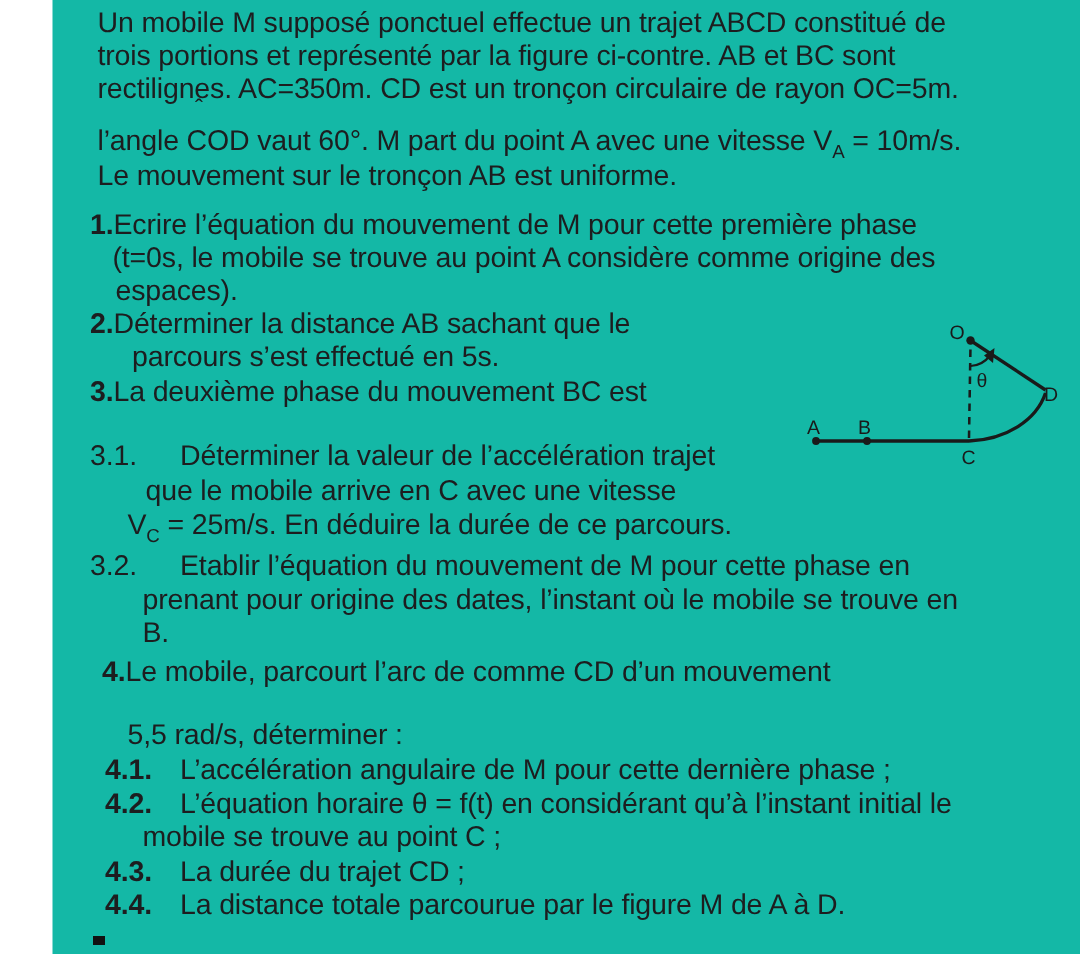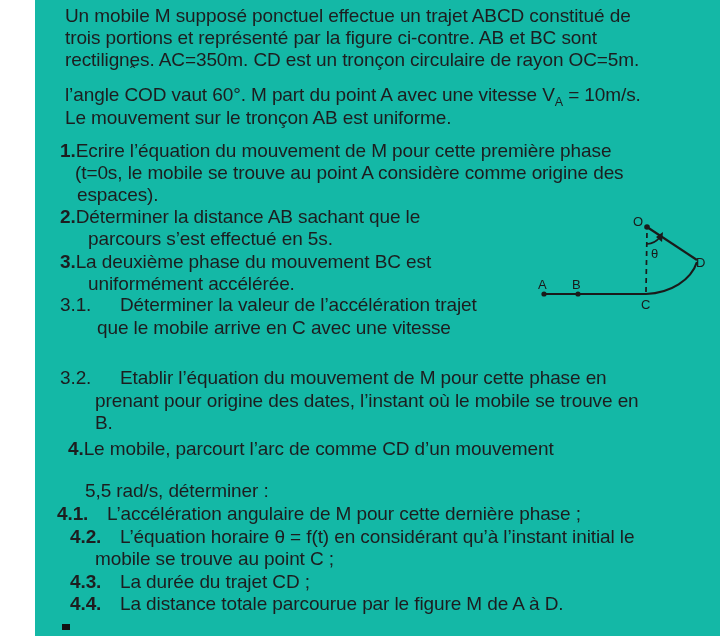--- a/index.html
+++ b/index.html
@@ -83,33 +83,33 @@
   <div class="ln" style="left:30px; top:107px">Le mouvement sur le tronçon AB est uniforme.</div>
 
   <div class="ln" style="left:25px; top:140px"><span class="num">1.</span><span>Ecrire l’équation du mouvement de M pour cette première phase</span></div>
   <div class="ln" style="left:40px; top:162px">(t=0s, le mobile se trouve au point A considère comme origine des</div>
   <div class="ln" style="left:42px; top:184px">espaces).</div>
 
   <div class="ln" style="left:25px; top:206px"><span class="num">2.</span><span>Déterminer la distance AB sachant que le</span></div>
   <div class="ln" style="left:53px; top:228px">parcours s’est effectué en 5s.</div>
 
   <div class="ln" style="left:25px; top:251px"><span class="num">3.</span><span>La deuxième phase du mouvement BC est</span></div>
-  <div class="ln" style="left:53px; top:273px">uniformément accélérée.</div>
 
   <div class="ln" style="left:25px; top:294px"><span class="numw3">3.1.</span><span>Déterminer la valeur de l’accélération trajet</span></div>
   <div class="ln" style="left:62px; top:317px">que le mobile arrive en C avec une vitesse</div>
+  <div class="ln" style="left:50px; top:340px"><span>V</span><span class="sub">C</span><span> = 25m/s. En déduire la durée de ce parcours.</span></div>
 
   <div class="ln" style="left:25px; top:367px"><span class="numw3">3.2.</span><span>Etablir l’équation du mouvement de M pour cette phase en</span></div>
   <div class="ln" style="left:60px; top:390px">prenant pour origine des dates, l’instant où le mobile se trouve en</div>
   <div class="ln" style="left:60px; top:412px">B.</div>
 
   <div class="ln" style="left:33px; top:438px"><span class="num">4.</span><span>Le mobile, parcourt l’arc de comme CD d’un mouvement</span></div>
   <div class="ln" style="left:50px; top:480px">5,5 rad/s, déterminer :</div>
 
-  <div class="ln" style="left:22px; top:503px"><span class="numw4">4.1.</span><span>L’accélération angulaire de M pour cette dernière phase ;</span></div>
+  <div class="ln" style="left:35px; top:503px"><span class="numw4">4.1.</span><span>L’accélération angulaire de M pour cette dernière phase ;</span></div>
   <div class="ln" style="left:35px; top:526px"><span class="numw4">4.2.</span><span>L’équation horaire θ = f(t) en considérant qu’à l’instant initial le</span></div>
   <div class="ln" style="left:60px; top:548px">mobile se trouve au point C ;</div>
   <div class="ln" style="left:35px; top:571px"><span class="numw4">4.3.</span><span>La durée du trajet CD ;</span></div>
   <div class="ln" style="left:35px; top:593px"><span class="numw4">4.4.</span><span>La distance totale parcourue par le figure M de A à D.</span></div>
 
   <div id="figure-wrap">
     <svg width="240" height="120" viewBox="0 0 240 120">
 
       <line x1="21" y1="91" x2="123" y2="91" stroke="#1a1a1a" stroke-width="2.2"></line>
 

